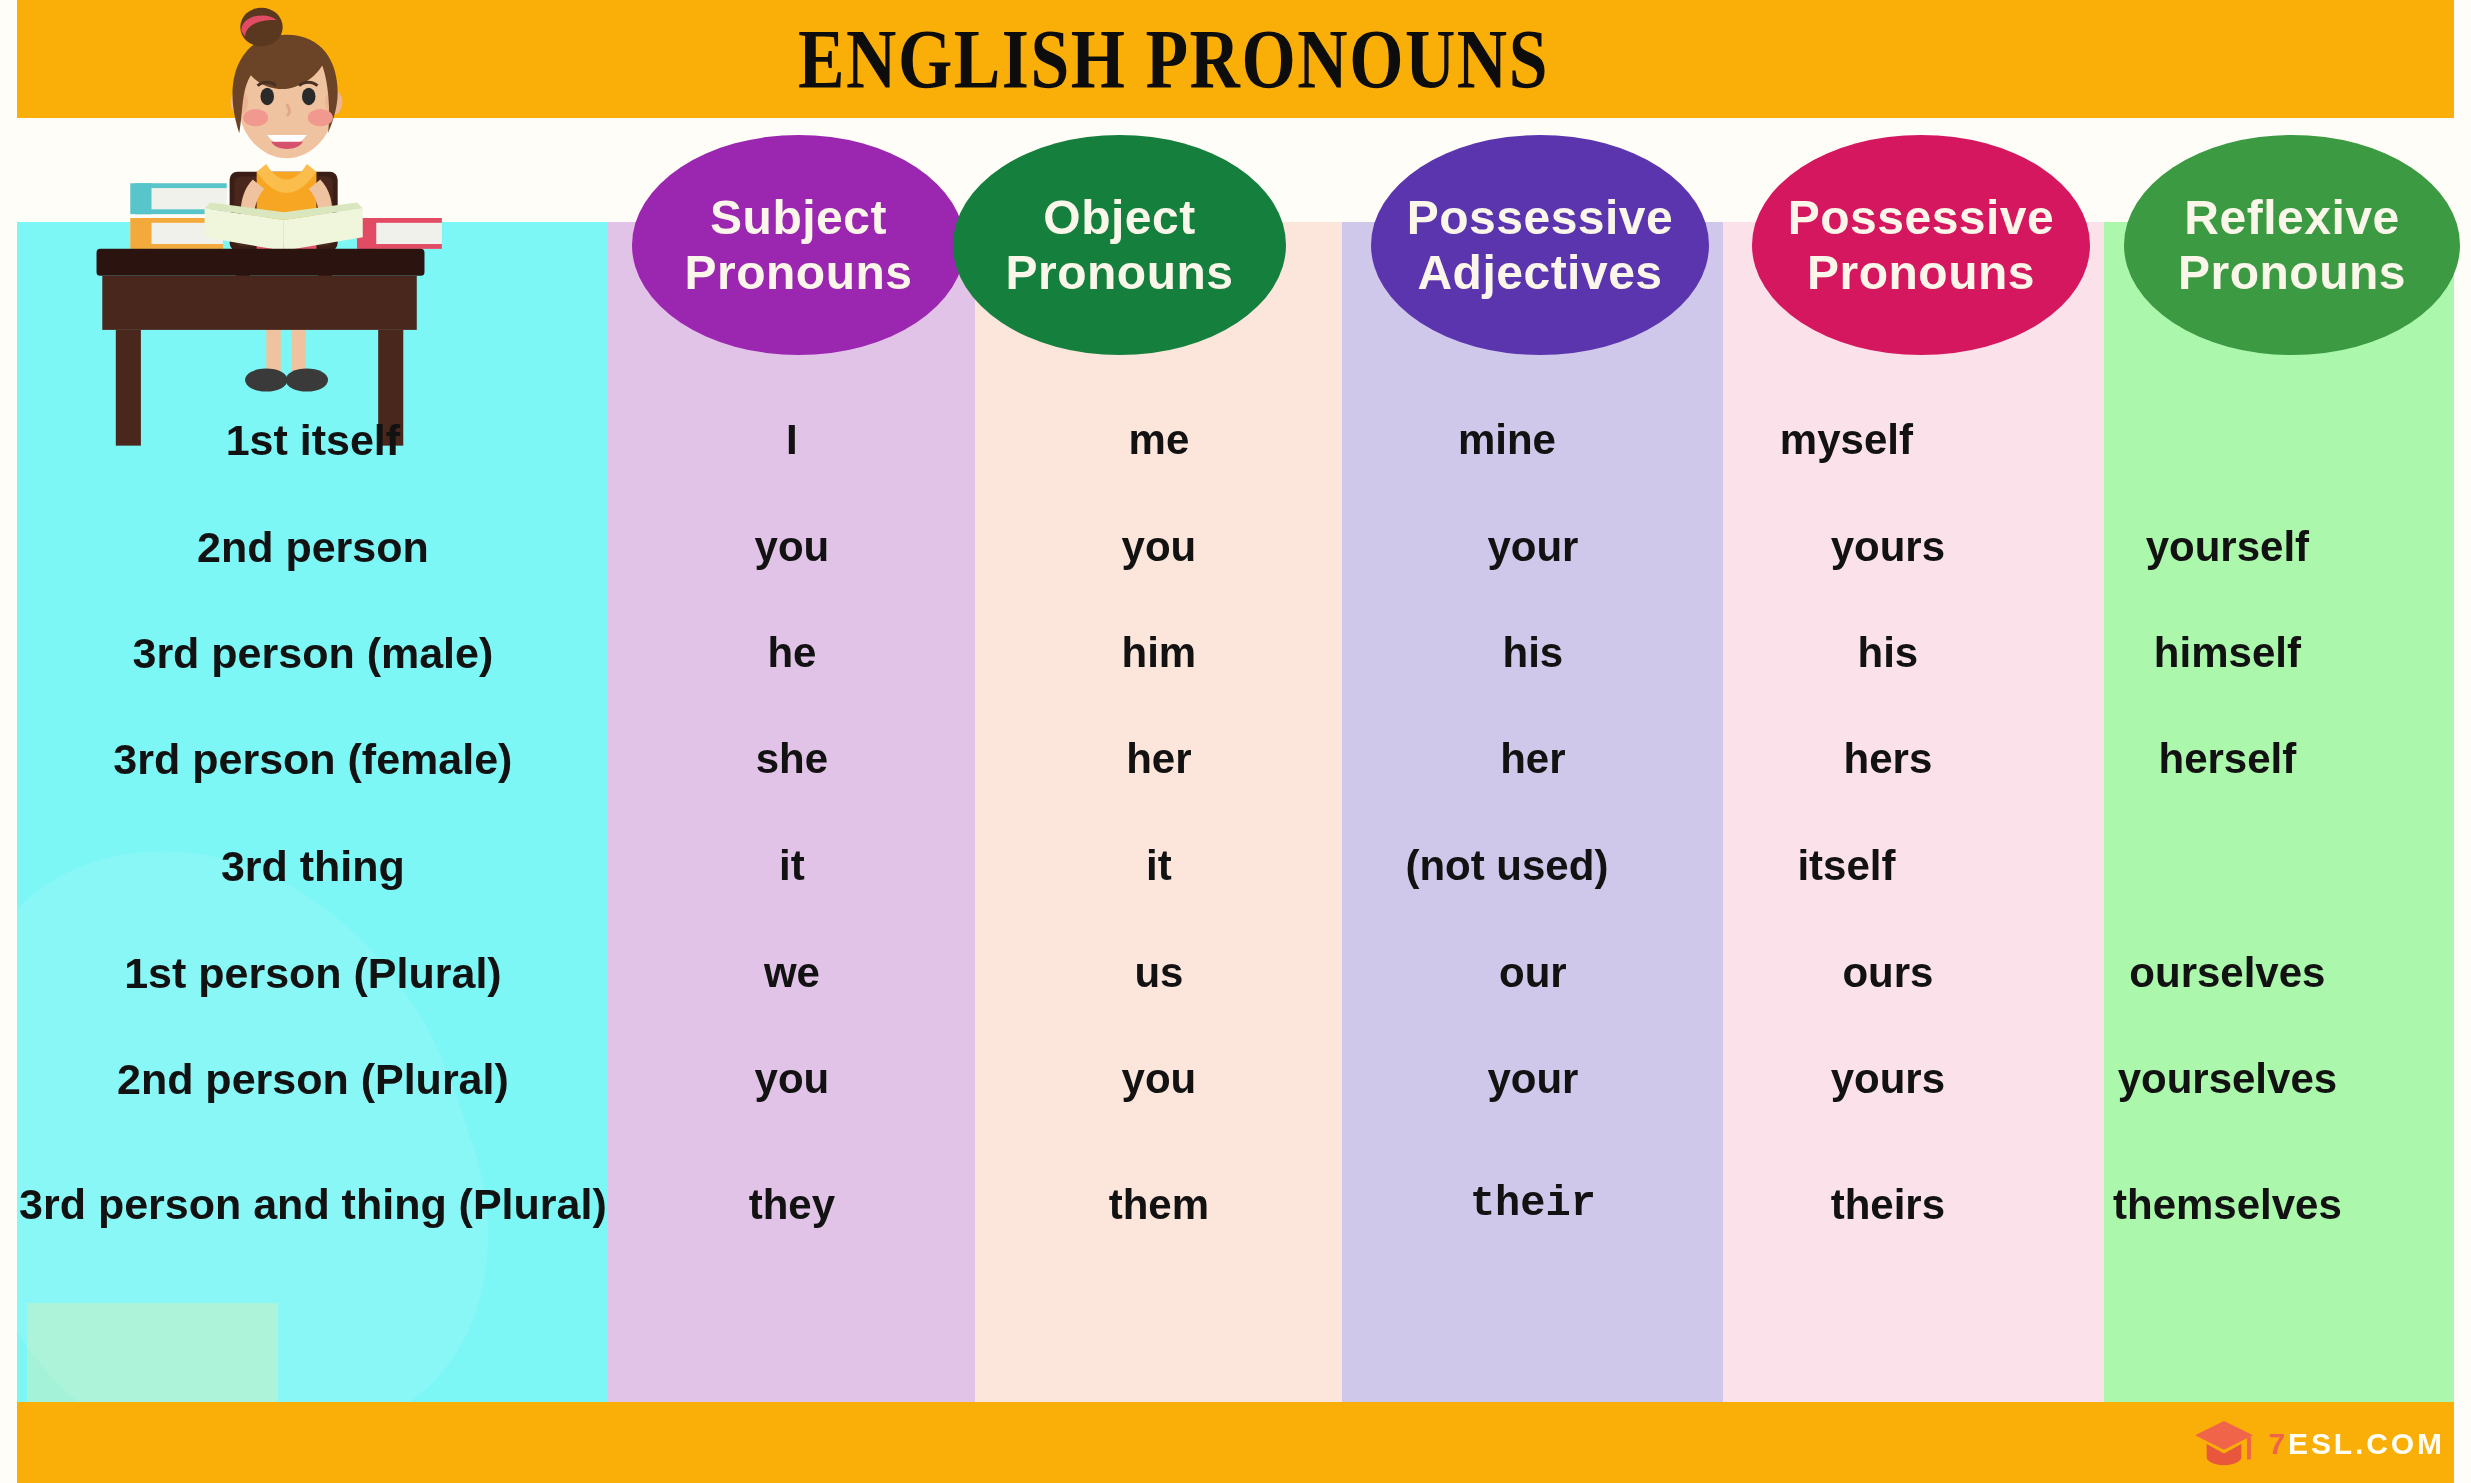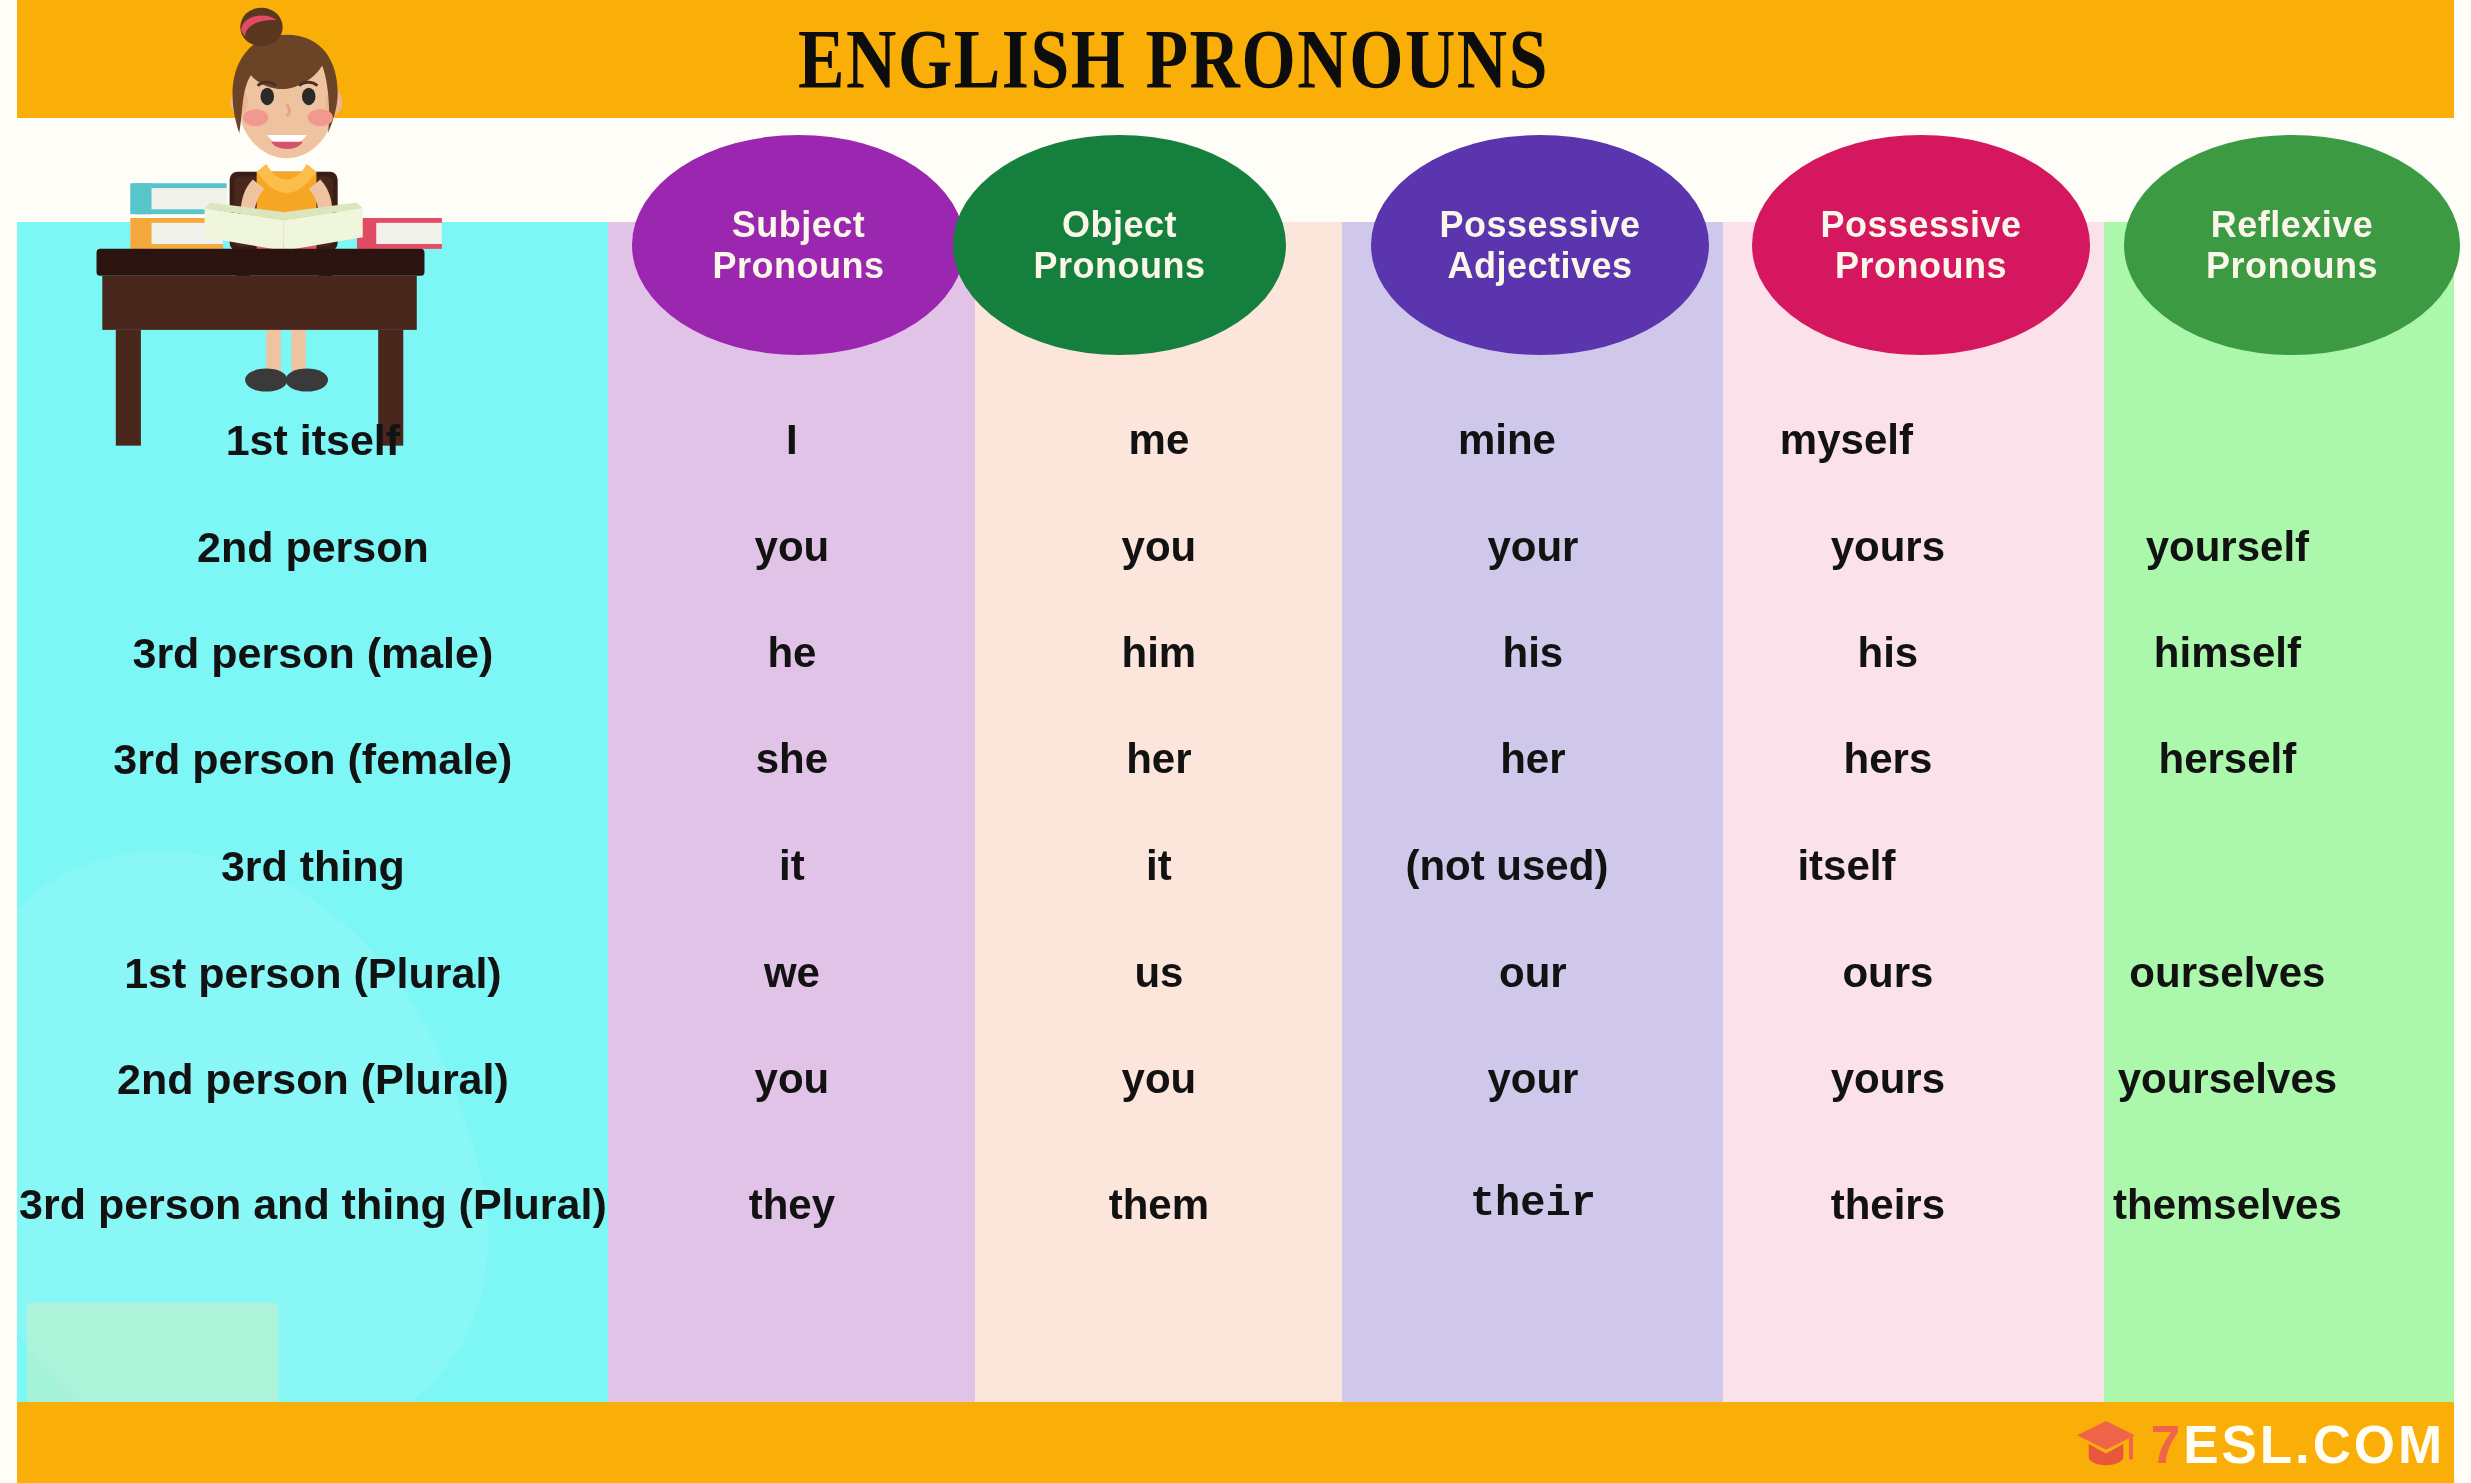--- a/index.html
+++ b/index.html
@@ -37,21 +37,21 @@
   }
 
   
   .logo{
     position:absolute;right:27px;top:1417px;
     height:54px;display:flex;align-items:center;gap:13.5px;
   }
   .logo .cap{width:62px;height:50px;position:relative;}
   .logo-text{
     font-family:"Liberation Sans", sans-serif;
-    font-weight:700;font-size:53px;letter-spacing:2.9px;color:#fffdf4;
+    font-weight:700;font-size:30px;letter-spacing:2.9px;color:#fffdf4;
     line-height:1;
   }
   .logo-text .seven{color:#F06449;}
 
   
   .cols{position:absolute;left:17.4px;top:222px;width:2437px;height:1180px;}
   .col{position:absolute;top:0;height:1180px;}
   .c-person   {left:0px;    width:591px; background:#7DF6F6;}
   .c-subject  {left:591px;  width:367px; background:#E2C3E8;}
   .c-object   {left:958px;  width:367px; background:#FCE6DC;}
@@ -74,21 +74,21 @@
   }
 
   
   .oval{
     position:absolute;
     display:flex;align-items:center;justify-content:center;
     text-align:center;
     border-radius:50%;
     color:#FAF6E9;
     font-weight:700;
-    font-size:36px;
+    font-size:48px;
     line-height:1.15;
     letter-spacing:0.5px;
   }
   .o-subject{left:632px;  top:135px; width:333px; height:220px; background:#9B27B0;}
   .o-object {left:953px; top:135px; width:333px; height:220px; background:#15803d;}
   .o-posadj {left:1371px; top:135px; width:338px; height:220px; background:#5B35AE;}
   .o-pospro {left:1752px; top:135px; width:338px; height:220px; background:#D4175E;}
   .o-reflex {left:2124px; top:135px; width:336px; height:220px; background:#3C9A43;}
 
   

